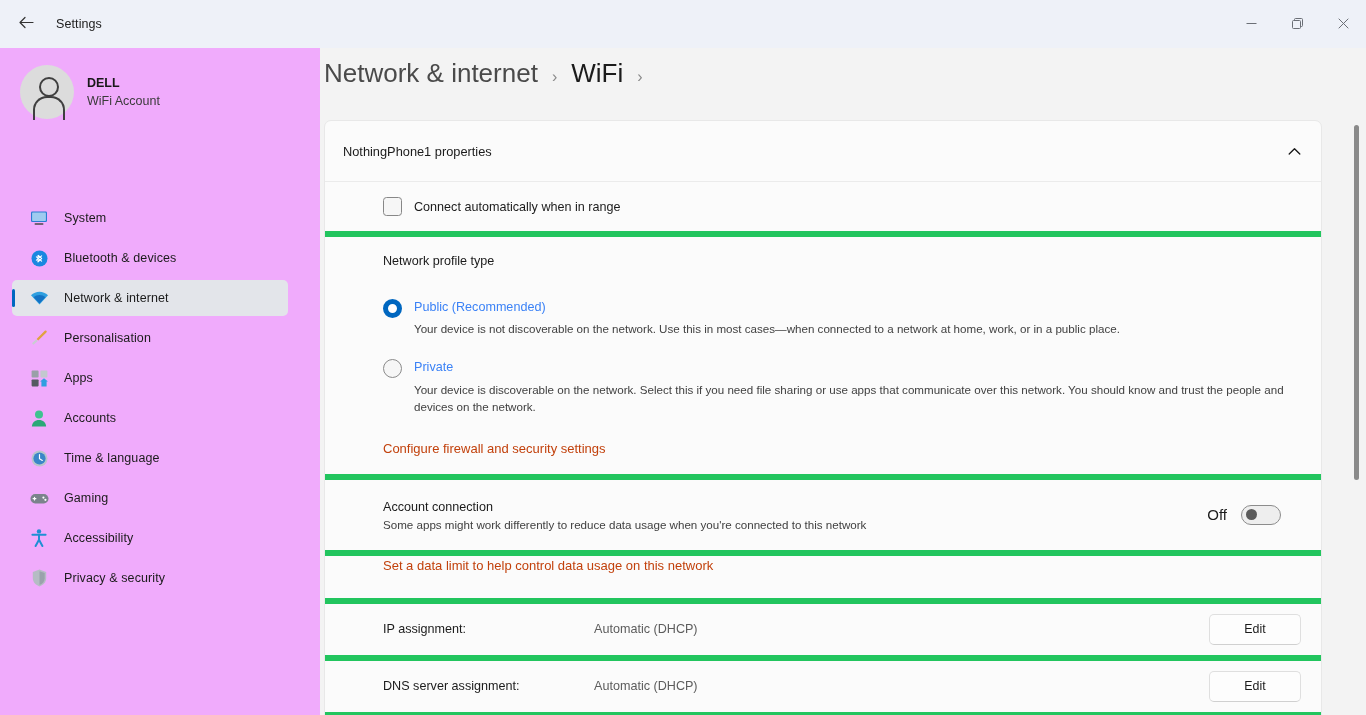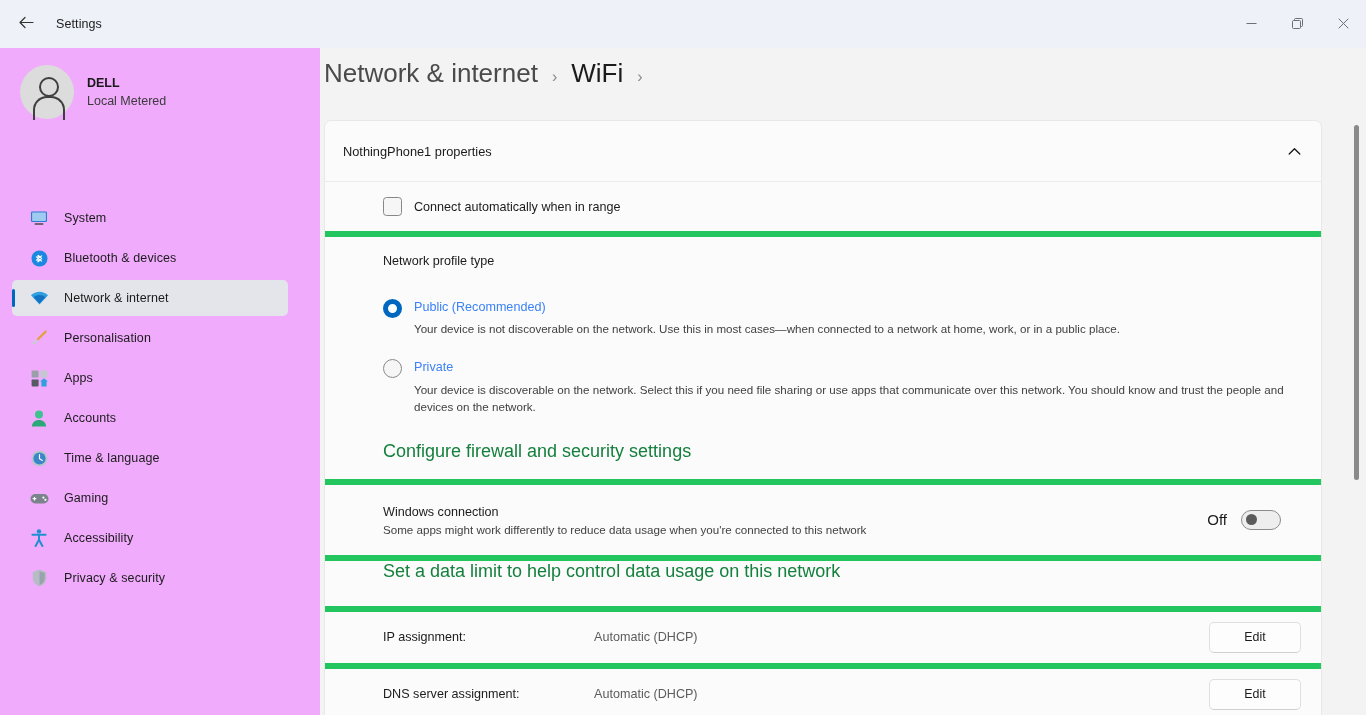--- a/index.html
+++ b/index.html
@@ -153,21 +153,21 @@
   }
   .radio.on {
     border: 5.5px solid #0067c0; background: #ffffff;
   }
   .radio-main { font-size: 12.6px; color: #3b82f6; line-height: 1.45; }
   .radio-desc {
     font-size: 11.6px; color: #414141; line-height: 1.48;
     margin-top: 4px; max-width: 880px;
   }
   .link {
-    display: inline-block; font-size: 18px; color: #15803d;
+    display: inline-block; font-size: 13px; color: #c2410c;
     text-decoration: none; cursor: pointer; margin-top: 26px;
   }
 
   .metered { padding-top: 20px; padding-bottom: 19px; position: relative; }
   .metered-title { font-size: 12.6px; color: #1b1b1b; }
   .metered-desc { font-size: 11.6px; color: #414141; margin-top: 4px; }
   .toggle-wrap {
     position: absolute; right: 40px; top: 25px;
     display: flex; align-items: center; gap: 14px;
   }
@@ -245,21 +245,21 @@
     </div>
   </div>
 </div>
 
 <div class="sidebar">
 
   <div class="profile">
     <div class="avatar"></div>
     <div>
       <div class="pname">DELL</div>
-      <div class="pacct">Local Metered</div>
+      <div class="pacct">WiFi Account</div>
     </div>
   </div>
 
 
   <div class="navlist">
 
     <div class="navitem">
       <span class="navicon">
         <svg width="18" height="16" viewBox="0 0 18 16">
           <rect x="1" y="1.5" width="16" height="10.5" rx="1.3" fill="#2b7cd3"></rect>
@@ -413,21 +413,21 @@
         <span>
           <span class="radio-main">Private</span>
           <div class="radio-desc">Your device is discoverable on the network. Select this if you need file sharing or use apps that communicate over this network. You should know and trust the people and devices on the network.</div>
         </span>
       </label>
 
       <a class="link">Configure firewall and security settings</a>
     </div>
 
     <div class="row metered">
-      <div class="metered-title">Windows connection</div>
+      <div class="metered-title">Account connection</div>
       <div class="metered-desc">Some apps might work differently to reduce data usage when you're connected to this network</div>
       <div class="toggle-wrap">
         <span class="toggle-state">Off</span>
         <span class="toggle">
           <span class="knob"></span>
         </span>
       </div>
     </div>
 
     <div class="row link-row">

